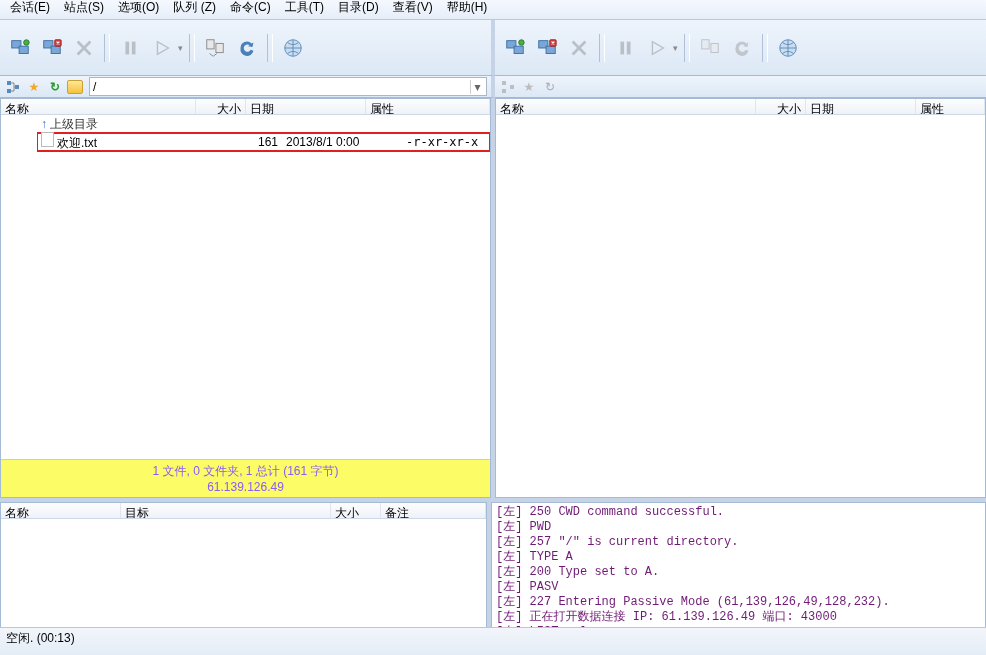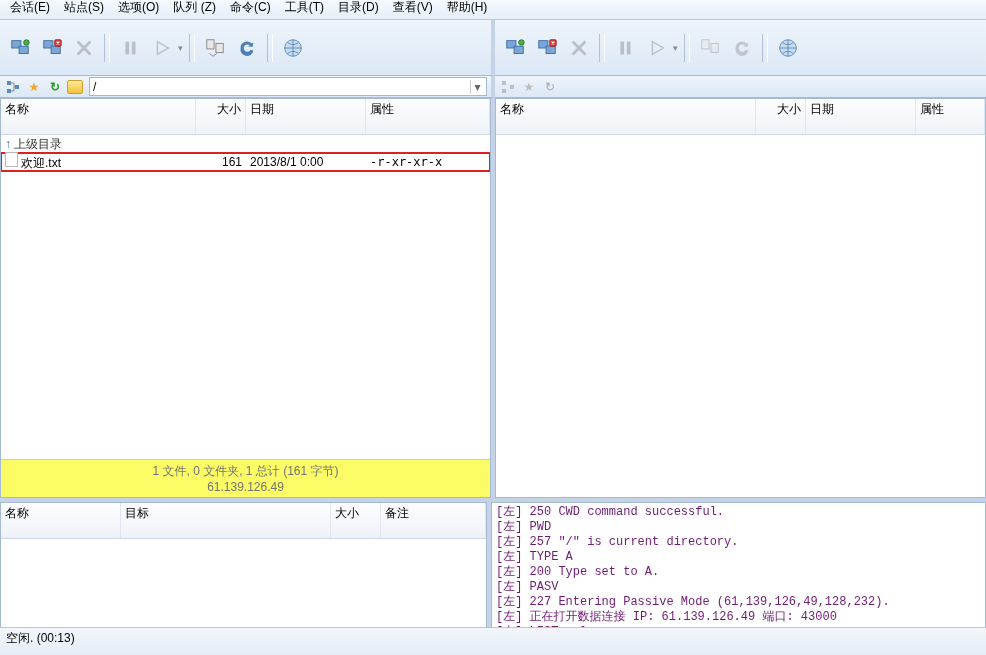--- a/index.html
+++ b/index.html
@@ -74,40 +74,40 @@
   background:#fff;
   border:1px solid #a5bad5;
   display:flex;flex-direction:column;
   overflow:hidden;
 }
 .filepane.sep{margin-right:4px;}
 .colhdr {
   display:flex;
   background:linear-gradient(#fdfdfe,#eef2f8);
   border-bottom:1px solid #cfd8e6;
-  height:36px;
+  height:16px;
   font-size:12px;
 }
 .colhdr .c {
   border-right:1px solid #dfe6f0;
   padding:2px 4px;
   overflow:hidden;
   white-space:nowrap;
 }
-.filelist{flex:1;overflow:auto;background:#fff;}
+.filelist{flex:1;overflow:auto;background:#fff;margin-left:36px;}
 .filerow{display:flex;height:18px;align-items:center;}
 .filerow .c{padding:1px 4px;white-space:nowrap;overflow:hidden;}
 .uprow{color:#333;}
 .selrow{outline:2px solid #e02020;outline-offset:-1px;}
 .statusbar{
   background:#fcfc66;
   text-align:center;
   padding:3px 0;
   font-size:12px;
-  color:#737373;
+  color:#8b5cf6;
   border-top:1px solid #ccc;
 }
 .bottomrow{display:flex;height:148px;border-top:4px solid #c6d3e6;}
 .queuepane{
   flex:1;
   background:#fff;
   border:1px solid #a5bad5;
   margin-right:4px;
   display:flex;flex-direction:column;
 }

